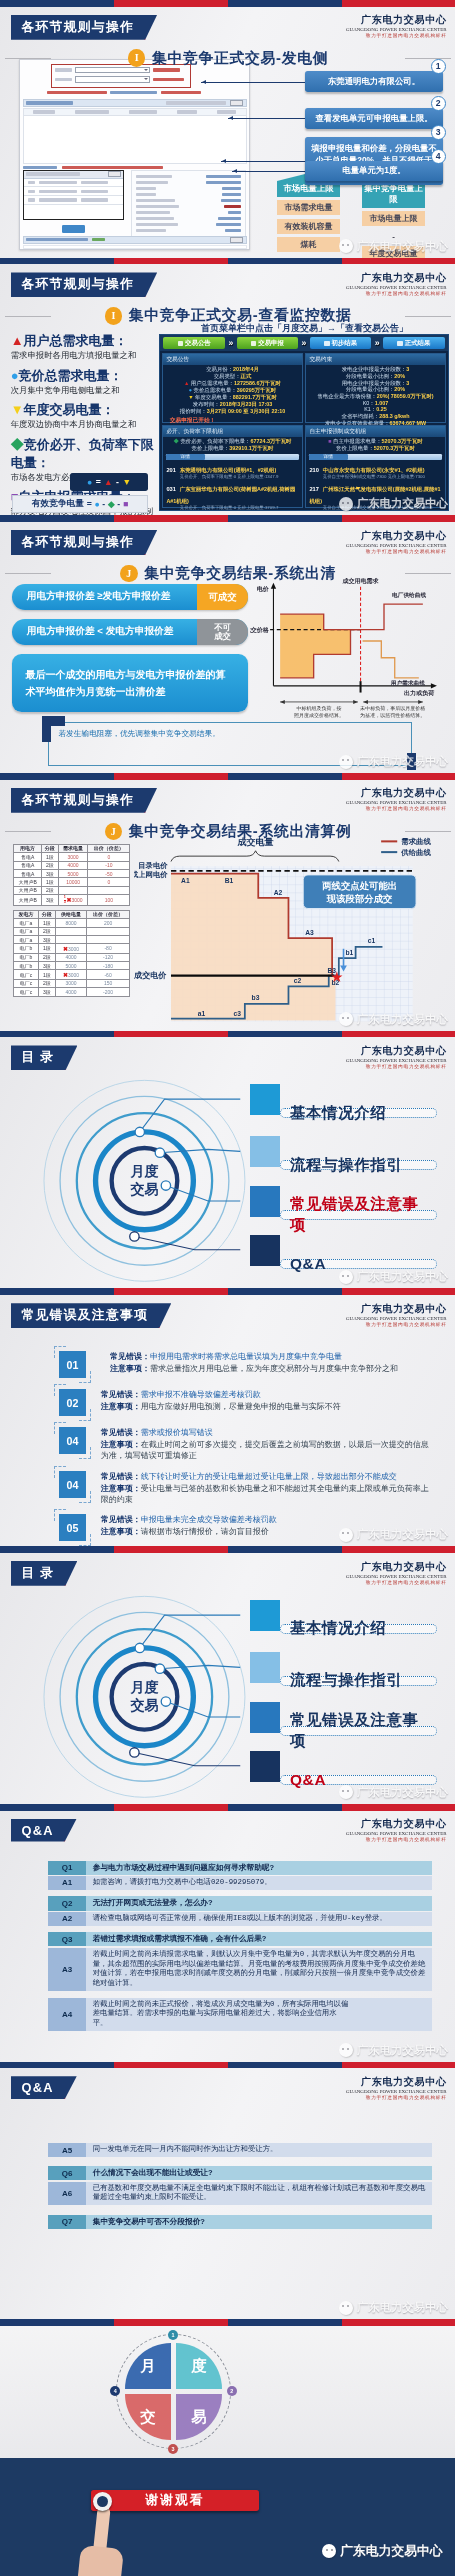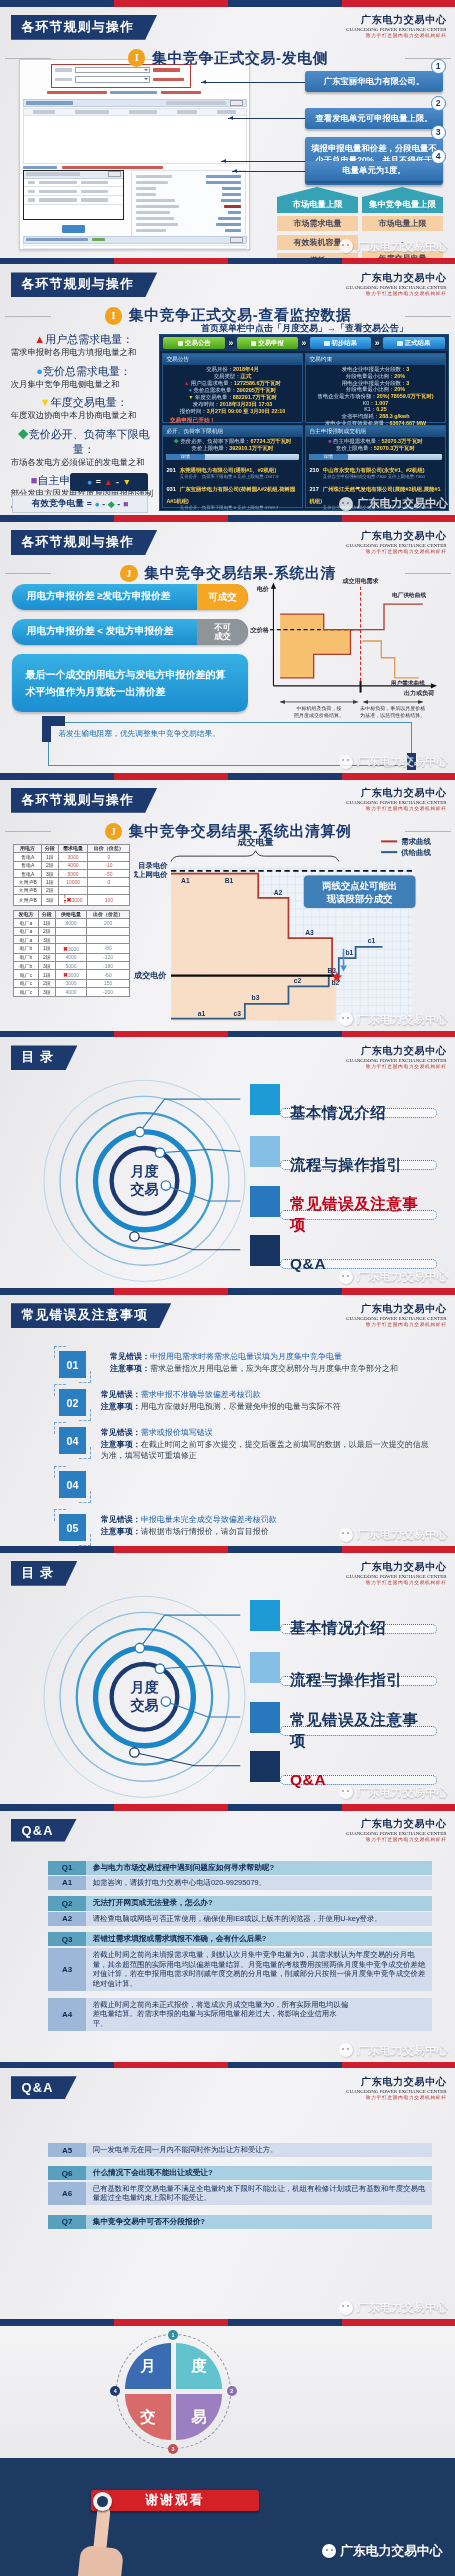--- a/index.html
+++ b/index.html
@@ -46,30 +46,30 @@
 .infopanel { position:absolute; left:111px; top:110px; width:115px; height:72px; background:#fbfcfe; border:0.7px solid #dde2ea; padding:2.7px 4px;}
 .ir { display:flex; justify-content:space-between; align-items:center; height:6px; }
 .savebtn { position:absolute; left:42px; top:165px; width:23px; height:8px; background:#3f87c8; border-radius:1.3px; }
 .callout { position:absolute; left:305px; width:138px; background:linear-gradient(#4f8cc9,#2f6fae);
   border-radius:2.7px; color:#fff; font-weight:bold; font-size:8.4px; text-align:center;
   display:flex; align-items:center; justify-content:center; padding:3.4px 5.4px; box-shadow:0 1.3px 2px rgba(0,0,0,.25); z-index:2;}
 .cnum { position:absolute; right:-2.7px; top:-11.4px; width:14.8px; height:14.8px; background:#fff; border:1.3px solid #3f87c8;
   border-radius:50%; color:#1c3a6e; font-weight:bold; font-size:8.7px; text-align:center; line-height:12px; z-index:3;}
 .cline { position:absolute; height:0; border-top:1px solid #1c3a6e; z-index:1; }
 .cline:before { content:""; position:absolute; left:-0.7px; top:-2.7px; border:2.3px solid transparent; border-right:4px solid #1c3a6e; }
-.house { position:absolute; width:81px; top:180px; }
+.house { position:absolute; width:63px; top:164px; }
 .roof { width:0; height:0; border-left:40px solid transparent; border-right:40px solid transparent; border-bottom:10px solid #35a3b5; }
 .hhead { background:#35a3b5; color:#fff; font-weight:bold; font-size:8.4px; text-align:center; padding:2.7px 0; }
 .hitem { background:#f6cfa4; color:#4a4a5a; font-weight:bold; font-size:8px; text-align:center; padding:2px 0; margin-top:3.4px; }
 .hitem.plain { background:none; color:#3a3a46; }
 
 .hint { position:absolute; top:58px; left:160px; width:289px; text-align:center; color:#1c3a6e; font-size:9px; font-weight:bold; }
 .defs { position:absolute; left:10.7px; top:68px; width:146px; }
 .def { margin-bottom:6px; }
-.def .t { font-size:11px; font-weight:normal; color:#16356b;text-align:center; }
+.def .t { font-size:13px; font-weight:bold; color:#16356b; }
 .def .d { font-size:8.4px; color:#222831; line-height:1.25; }
 .mr{color:#d32424;} .mb{color:#2f9fe8;} .my{color:#f4cf1b;} .mg{color:#27a35e;} .mp{color:#8b4bb5;}
 .f1 { position:absolute; left:70px; top:209px; width:78px; height:17.5px; background:#132c52; border-radius:2.7px;
   color:#fff; display:flex; align-items:center; justify-content:center; gap:3.4px; font-weight:bold; font-size:8.7px;}
 .f2 { position:absolute; left:12px; top:231px; width:136px; height:17.5px; background:#e9edf3; border:0.7px solid #c5cdd9;
   color:#1c3a6e; display:flex; align-items:center; justify-content:center; gap:2.7px; font-weight:bold; font-size:8.7px;}
 .dash { position:absolute; left:159px; top:70px; width:290px; height:177px; background:#0d2444; border:0.7px solid #1e4a7a; }
 .dtabs { display:flex; align-items:center; gap:3.4px; background:#16375f; padding:2px 3.4px; height:16px; }
 .dtab { flex:1; height:12px; border-radius:2px; color:#fff; font-size:6.4px; font-weight:bold;
   display:flex; align-items:center; justify-content:center; gap:2px; }
@@ -130,21 +130,21 @@
   border-bottom:1.3px dashed #7aa7d0; border-right:1.3px dashed #7aa7d0; }
 .etxt { font-size:8px; line-height:1.45; color:#32404e; }
 .etxt .lbl { color:#16356b; font-weight:bold; }
 .etxt .ev { color:#1c5fa8; font-weight:normal; }
 
 .qa { position:absolute; left:48px; width:384px; }
 .qrow, .arow { display:flex; margin-bottom:1.3px; }
 .qrow .cell { background:#58a0bd; color:#0d2b4e; } .qrow .band { background:#a9d0e2; font-weight:bold; }
 .arow .cell { background:#9db7d9; color:#0d2b4e; } .arow .band { background:#d2dcec; }
 .cell { flex:0 0 38px; display:flex; align-items:center; justify-content:center; font-weight:bold; font-size:8px; }
-.band { flex:1; color:#13294f; font-size:7.4px; line-height:1.32; padding:2px 6.7px; }
+.band { flex:1; color:#13294f; font-size:7.4px; line-height:1.32; padding:2px 6.7px;font-family:Liberation Mono, monospace; }
 .qrow .band { font-size:7.7px; }
 
 .s10top { position:absolute; inset:0 0 auto 0; height:132px; background:linear-gradient(#f4f4f5,#e9e9ec); }
 .s10bot { position:absolute; inset:132px 0 0 0; background:#1d3a63; }
 .pz { position:absolute; left:125px; top:17.5px; width:97px; height:97px; }
 .pzc { position:absolute; left:-9.4px; top:-9.4px; width:115px; height:115px; border:1px dashed #8a8f99; border-radius:50%; }
 .pq { position:absolute; width:46px; height:46px; color:#fff; font-weight:bold; font-size:15.4px;
   display:flex; align-items:center; justify-content:center; }
 .pq1 { left:0; top:0; background:#3b6bb0; border-radius:100% 0 0 0; }
 .pq2 { right:0; top:0; background:#62c3cf; border-radius:0 100% 0 0; }
@@ -292,21 +292,21 @@
       <span class="sk b" style="width:62px"></span>
         <span class="sk g" style="width:13.4px"></span>
       <span style="flex:1"></span>
         <span class="btn-sm"></span>
     </div>
     <div style="position:absolute;left:2.7px;top:185px;width:224px;height:4.7px;background:#fff;border:0.7px solid #e4e8ef;"></div>
   </div>
 
   <div class="callout" style="top:64px;height:21.5px;">
     <span class="cnum">1</span>
-    <span>广东宝丽华电力有限公司。</span>
+    <span>东莞通明电力有限公司。</span>
   </div>
   <div class="callout" style="top:101px;height:21.5px;">
     <span class="cnum">2</span>
     <span>查看发电单元可申报电量上限。</span>
   </div>
   <div class="callout" style="top:130px;height:48px;line-height:1.5;">
     <span class="cnum">3</span>
     <span>填报申报电量和价差，分段电量不少于总电量20%，并且不得低于100万度。</span>
   </div>
   <div class="callout" style="top:153px;height:20px;left:305px;top:auto;bottom:77px;">
@@ -839,20 +839,24 @@
   </div>
   <div class="err" style="top:132px;">
     <div class="ntile">04</div>
     <div class="etxt">
         <div><span class="lbl">常见错误：</span><span class="ev">需求或报价填写错误</span></div>
       <div><span class="lbl">注意事项：</span><span>在截止时间之前可多次提交，提交后覆盖之前填写的数据，以最后一次提交的信息为准，填写错误可重填修正</span></div>
       </div>
   </div>
   <div class="err" style="top:176px;">
     <div class="ntile">04</div>
+    <div class="etxt">
+        <div><span class="lbl">常见错误：</span><span class="ev">线下转让时受让方的受让电量超过受让电量上限，导致超出部分不能成交</span></div>
+      <div><span class="lbl">注意事项：</span><span>受让电量与已签的基数和长协电量之和不能超过其全电量约束上限或单元负荷率上限的约束</span></div>
+      </div>
   </div>
   <div class="err" style="top:219px;">
     <div class="ntile">05</div>
     <div class="etxt">
         <div><span class="lbl">常见错误：</span><span class="ev">申报电量未完全成交导致偏差考核罚款</span></div>
       <div><span class="lbl">注意事项：</span><span>请根据市场行情报价，请勿盲目报价</span></div>
       </div>
   </div>
   <div class="wm">
       <span class="wmi"></span>

